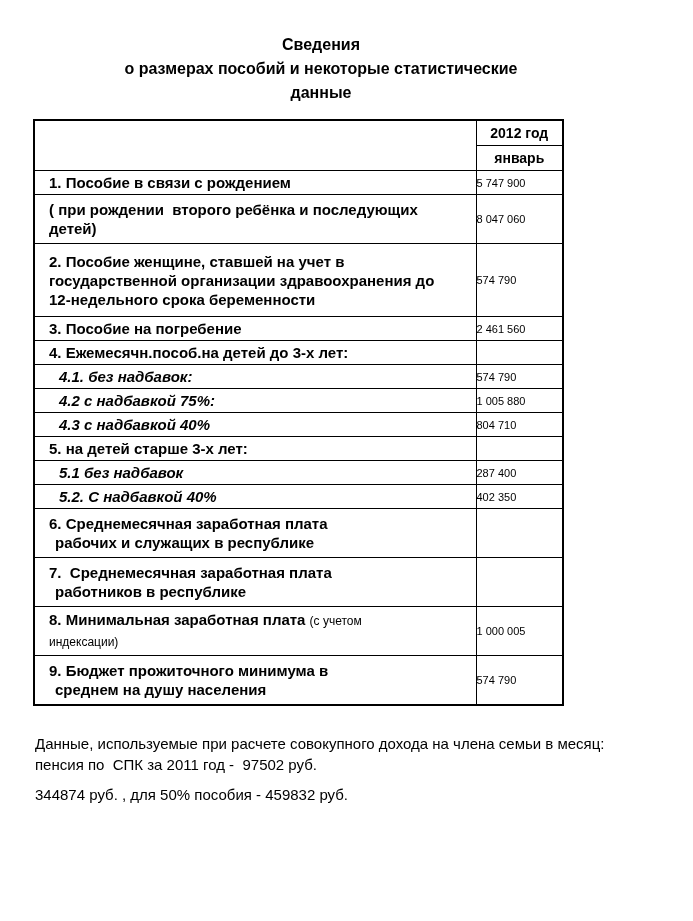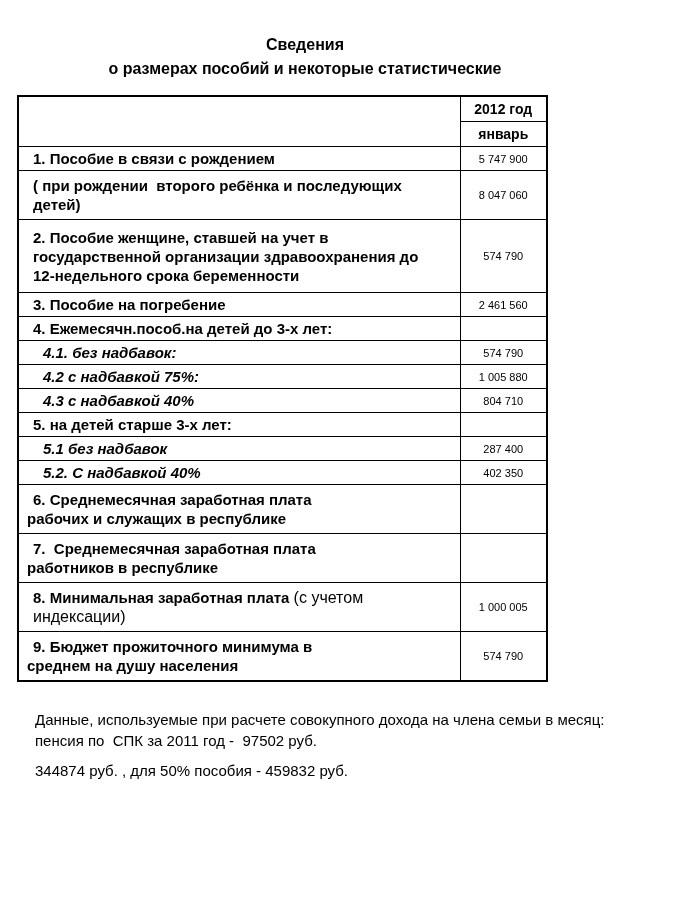--- a/index.html
+++ b/index.html
@@ -10,21 +10,21 @@
     color: #000000;
   }
   .page {
     position: relative;
     width: 693px;
     height: 921px;
     background: #ffffff;
     overflow: hidden;
   }
   .sheet {
-    margin-left: 17px;
+    margin-left: 33px;
     width: 576px;
   }
   .doc-title {
     margin-top: 33px;
     margin-bottom: 14px;
     text-align: center;
     font-weight: bold;
     font-size: 16px;
     line-height: 24px;
   }
@@ -42,61 +42,61 @@
     padding: 0;
     overflow: hidden;
   }
   td.label-cell {
     padding: 1px 2px 1px 3px;
     font-weight: bold;
     font-size: 15px;
     line-height: 19px;
   }
   td.value-cell {
-    text-align: center;
     font-size: 11px;
     font-weight: normal;
     padding: 1px 2px;
   }
   td.head-cell {
     font-weight: bold;
     font-size: 14px;
     text-align: center;
     padding: 1px 2px;
   }
   .rh1 { height: 23px; }
   .rh2 { height: 48px; }
   .rh3 { height: 72px; }
   .rhh { height: 24px; }
   .label-line { white-space: pre; }
   .ind-0 { padding-left: 14px; }
   .ind-1 { padding-left: 24px; font-style: italic; }
-  .ind-2 { padding-left: 8px; }
+  .ind-2 { padding-left: 20px; }
   .seg-regular {
     font-weight: normal;
-    font-size: 16px;
+    font-size: 12px;
     text-align: right;
   }
   .notes {
     margin-left: 35px;
     margin-top: 27px;
     font-size: 15px;
     line-height: 21px;
   }
   .notes .note-paragraph { margin: 0 0 9px 0; }
   .notes .note-line { white-space: pre; }
 </style>
 </head>
 <body>
 
 <div class="page">
   <div class="sheet">
     <div class="doc-title" id="doc-title">
         <div class="title-line">Сведения</div>
         <div class="title-line">о размерах пособий и некоторые статистические</div>
+        <div class="title-line">данные</div>
       </div>
 
     <table class="benefits">
       <colgroup>
         <col style="width:442px">
         <col style="width:87px">
       </colgroup>
       <tbody id="benefits-tbody">
         <tr>
           <td class="label-cell rhh" rowspan="2"></td>

